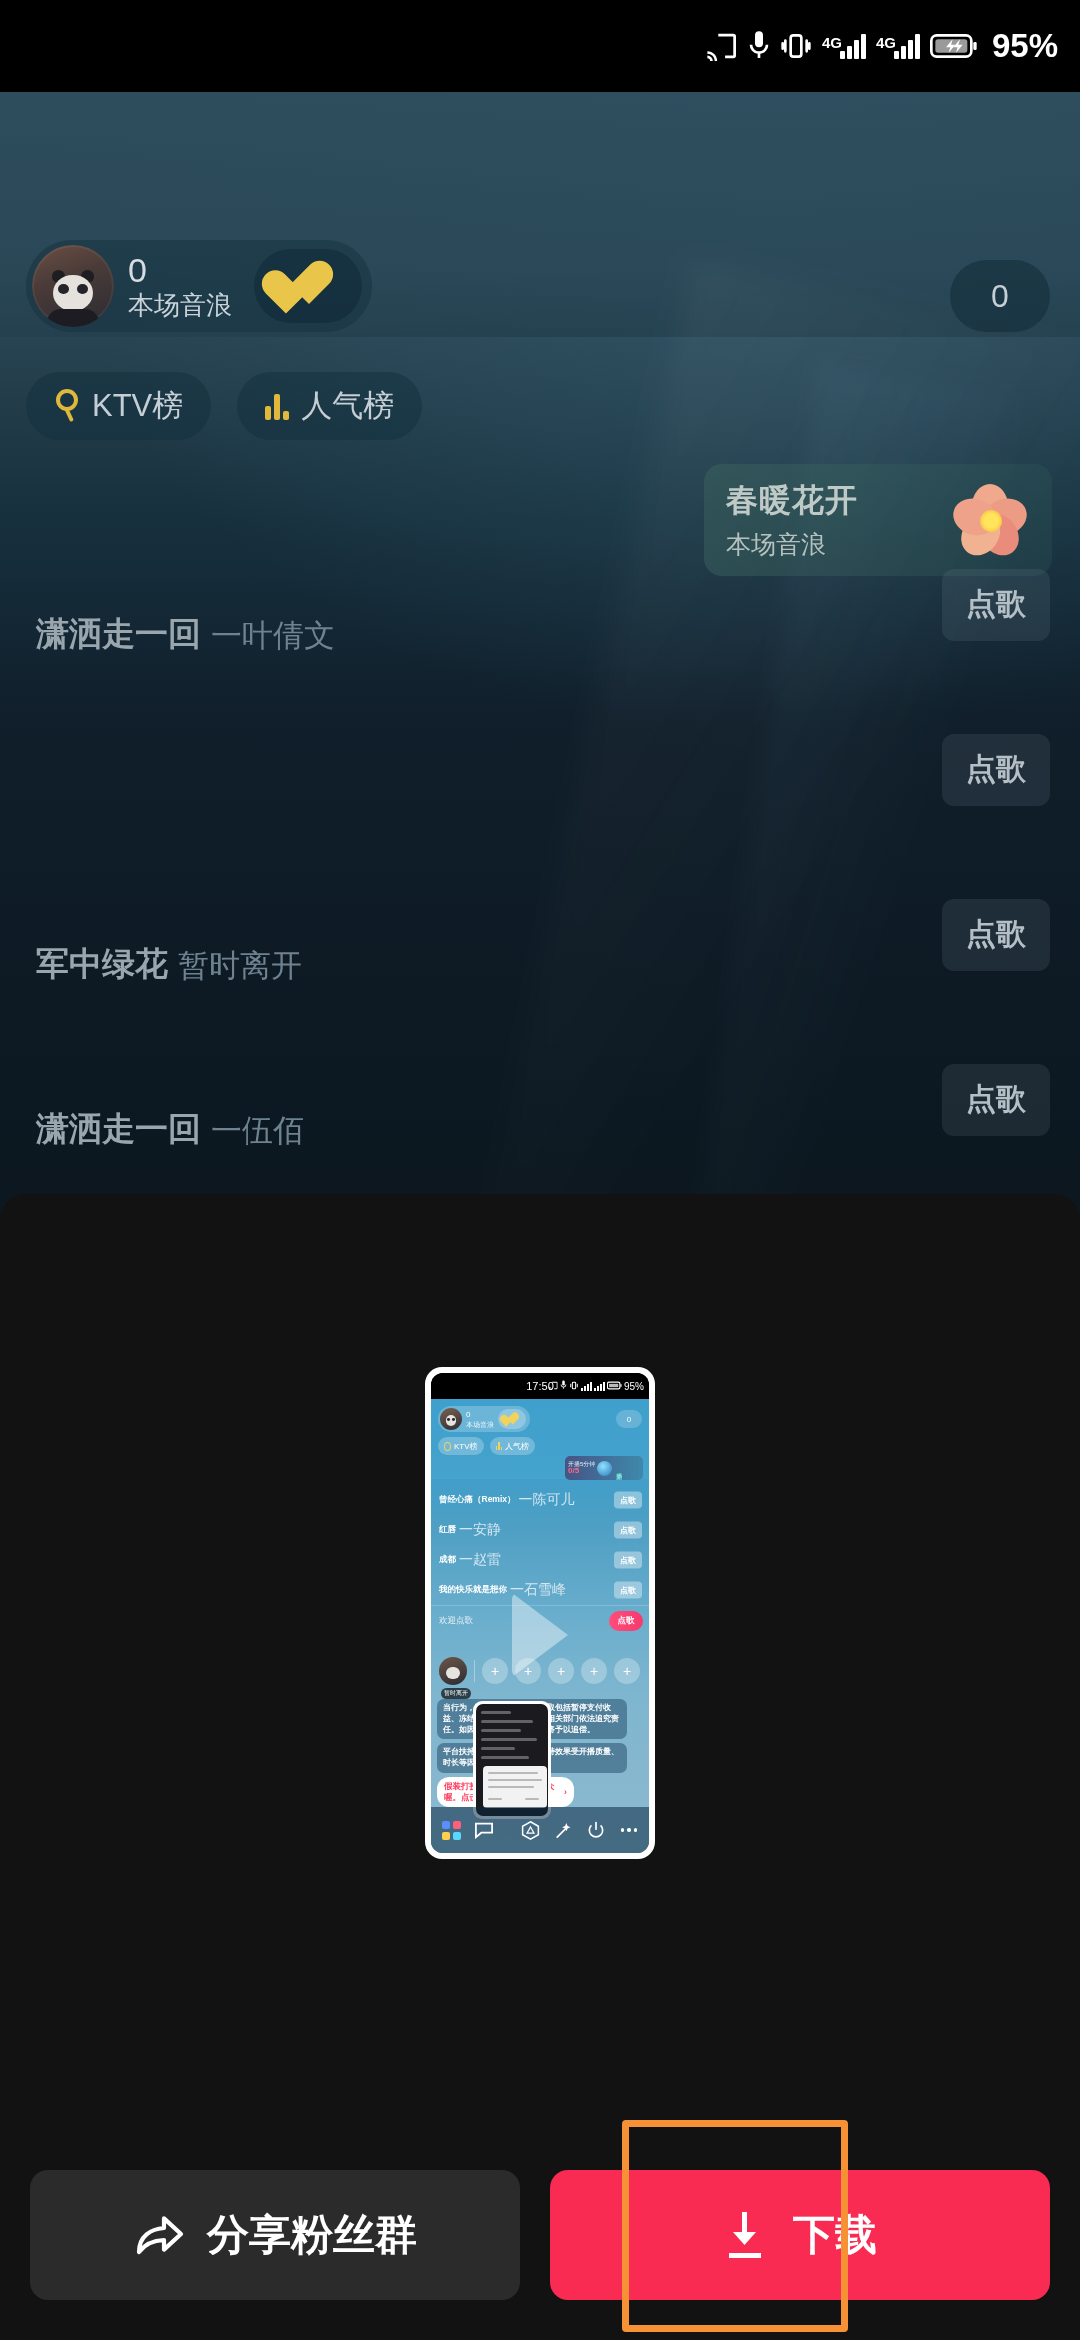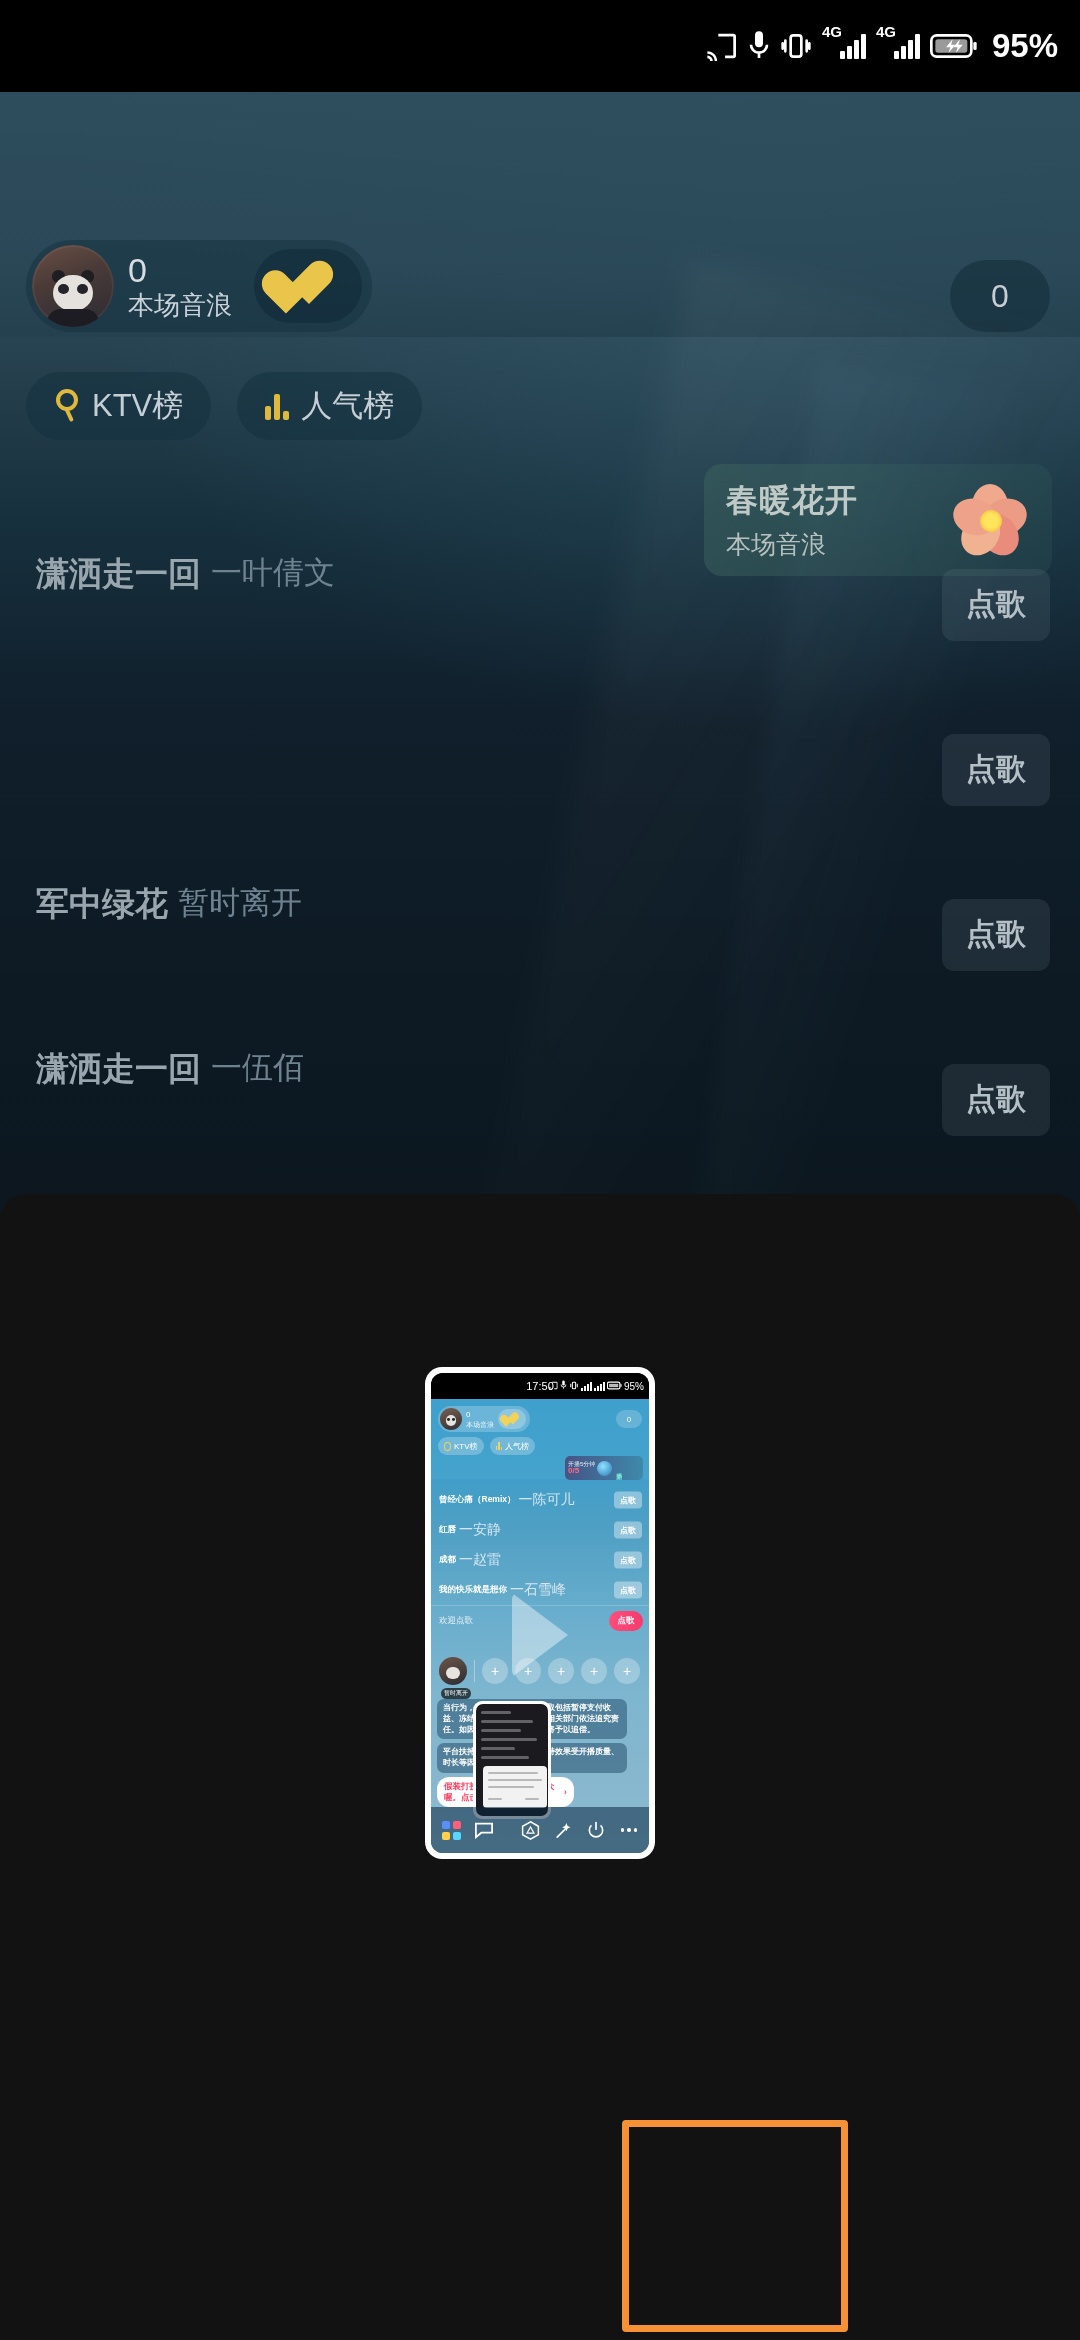--- a/index.html
+++ b/index.html
@@ -18,21 +18,21 @@
     display:flex; align-items:center;
   }
   .sb-time{
     position:absolute; left:0; right:0; text-align:center;
     font-size:36px; font-weight:400; letter-spacing:.5px;
   }
   .sb-right{
     position:absolute; right:22px; top:0; height:92px;
     display:flex; align-items:center; gap:10px;
   }
-  .sb-ico{ display:flex; align-items:flex-start; }
+  .sb-ico{ display:flex; align-items:flex-end; }
   .sb-batt-text{ font-size:33px; font-weight:700; margin-left:4px; }
   .net-label{ font-size:15px; font-weight:700; line-height:1;
      position:relative; top:-9px; margin-right:-2px;}
   .bars{ display:flex; align-items:flex-end; gap:2px; height:26px; }
   .bars i{ display:block; width:5px; background:#fff; border-radius:1px; }
   .bars i:nth-child(1){height:8px}
   .bars i:nth-child(2){height:13px}
   .bars i:nth-child(3){height:19px}
   .bars i:nth-child(4){height:25px}
 
@@ -146,21 +146,21 @@
   .flower .p:nth-child(2){ background:#ec9b84; transform:rotate(72deg);}
   .flower .p:nth-child(3){ background:#e98c7c; transform:rotate(144deg);}
   .flower .p:nth-child(4){ background:#f1b292; transform:rotate(216deg);}
   .flower .p:nth-child(5){ background:#eda289; transform:rotate(288deg);}
   .flower .core{ position:absolute; left:30px; top:30px; width:22px;height:22px;
      border-radius:50%; background:radial-gradient(circle,#ffe45c 0 45%,#f2a43a 100%); }
 
   
   .songs{ position:absolute; left:0; top:460px; width:1080px; }
   .song-row{
-    position:relative; height:105px; display:flex; align-items:flex-start;
+    position:relative; height:105px; display:flex; align-items:flex-end;
     padding:0 30px 0 36px;
   }
   .song-title{ font-size:33px; font-weight:700; color:#9aa6ae; }
   .song-artist{ font-size:31px; color:#6f8290; margin-left:10px; font-weight:400;}
   .dian-btn{
     position:absolute; right:30px; top:50%; transform:translateY(-50%);
     width:108px;height:72px;border-radius:12px;
     background:rgba(120,137,150,.17);
     display:flex;align-items:center;justify-content:center;
     color:#b5bfc6; font-size:30px; font-weight:700;
@@ -705,17 +705,35 @@
                   </span>
               </div>
             </div>
 
             <div class="pv-play"></div>
           </div>
         </div>
       </div>
     </div>
 
+    <div class="footer">
+      <div class="share-btn">
+        <span class="share-ico">
+          <svg width="52" height="46" viewBox="0 0 26 23">
+              <path d="M3 20c0-8 6-11.5 12.5-12V3.2L24 11l-8.5 7.8V14c-5.5.2-9.5 2-12.5 6z" fill="none" stroke="#fff" stroke-width="2.1" stroke-linejoin="round"></path>
+            </svg>
+        </span>
+        <span>分享粉丝群</span>
+      </div>
+      <div class="dl-btn">
+        <span class="dl-ico">
+          <span class="stem"></span>
+            <span class="head"></span>
+            <span class="base"></span>
+        </span>
+        <span>下载</span>
+      </div>
+    </div>
   </div>
 
   <div class="highlight-box"></div>
 
 </div>
 
 </body></html>

